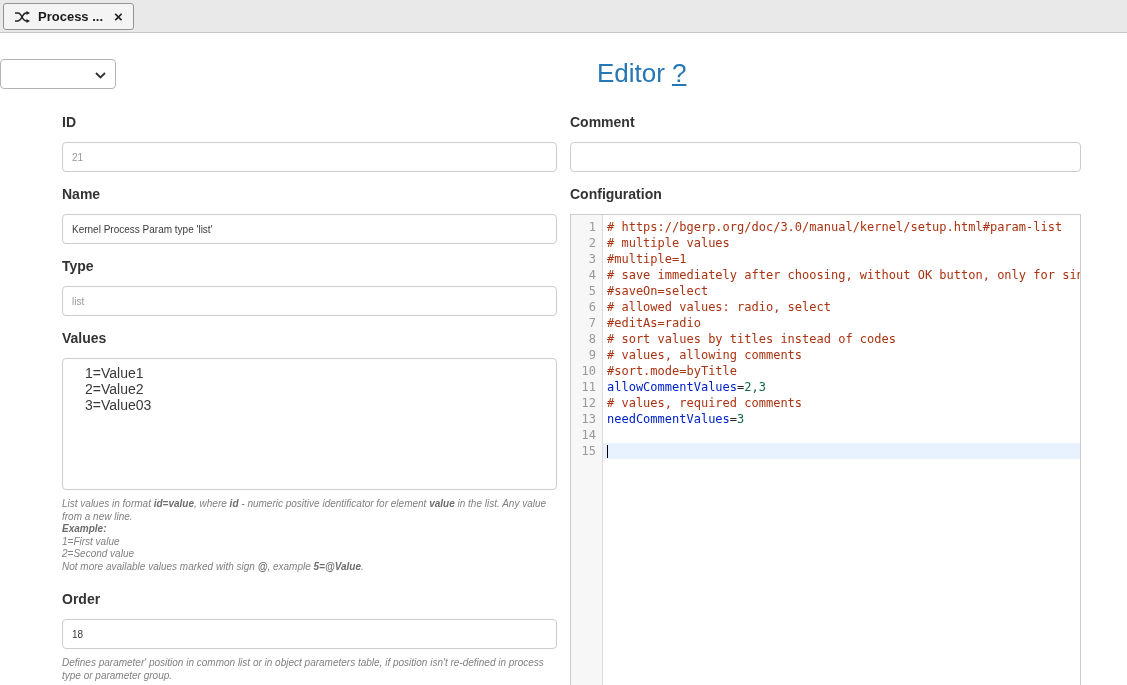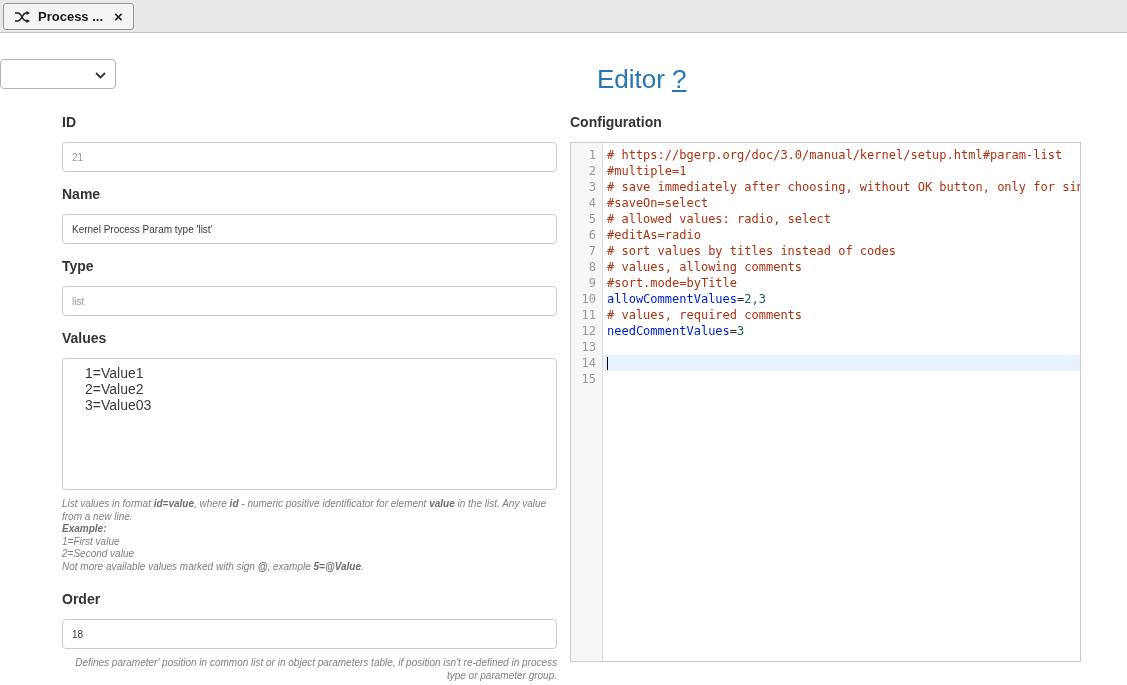--- a/index.html
+++ b/index.html
@@ -20,21 +20,21 @@
   .tab-icon svg { display:block; }
 
   
   .select { position:absolute; left:0; top:59px; width:116px; height:30px;
     border:1px solid #b3b3b3; border-radius:4px; background:#fff;
     display:flex; align-items:center; justify-content:space-between;
     padding:0 9px; cursor:pointer; }
   .select-value { font-size:13px; color:#333; }
 
   
-  .page-title { position:absolute; left:597px; top:64px; font-size:26px;
+  .page-title { position:absolute; left:597px; top:58px; font-size:26px;
     color:var(--title, #2577b5); }
   .page-title .help { color:var(--title, #2577b5); text-decoration:underline;
     margin-left:7px; cursor:pointer; }
 
   
   .col-left  { position:absolute; left:62px;  top:114px; width:495px; }
   .col-right { position:absolute; left:570px; top:114px; width:511px; }
 
   .field { margin-bottom:14px; }
   .field-label { display:block; font-weight:bold; font-size:14px; line-height:16px;
@@ -43,21 +43,21 @@
     border-radius:4px; padding:0 9px; font-size:10px; color:#3a3a3a;
     font-family:inherit; background:#fff; outline:none; }
   .text-input.muted { color:#999; }
   textarea.area { display:block; width:100%; height:132px; border:1px solid #ccc;
     border-radius:4px; padding:6px 22px; font-size:14px; line-height:16px;
     color:#3a3a3a; font-family:inherit; background:#fff; resize:none; outline:none; }
 
   .help-block { margin-top:8px; margin-bottom:18px; color:#818181;
     font-style:italic; font-size:10px; line-height:12.5px; }
   .help-block b { font-weight:bold; color:#6d6d6d; }
-  .help-block.tight { margin-bottom:0;text-align:right; }
+  .help-block.tight { margin-bottom:0; }
 
   
   .editor { display:flex; border:1px solid #ccc; background:#fff; height:520px;
     overflow:hidden; font-family:"DejaVu Sans Mono", monospace; font-size:12px;
     line-height:16px; }
   .gutter { width:32px; background:#f7f7f7; border-right:1px solid #ddd;
     padding:4px 6px 0 0; text-align:right; color:#999; flex:none; }
   .gut-ln { height:16px; }
   .code-area { flex:1; padding:4px 0 0 4px; overflow:hidden; cursor:text; }
   .code-line { height:16px; white-space:pre; }
@@ -136,20 +136,24 @@
     <input class="text-input" value="18" style="">
     <div class="help-block tight">
         <div class="help-line"><span>Defines parameter' position in common list or in object parameters table, if position isn't re-defined in process type or parameter group.</span></div>
       </div>
   </div>
 
 </div>
 
 <div class="col-right">
 
+  <div class="field">
+    <label class="field-label">Comment</label>
+    <input class="text-input" value="" style="">
+  </div>
 
   <div class="field" style="margin-bottom:0;">
     <label class="field-label">Configuration</label>
     <div class="editor">
       <div class="gutter">
           <div class="gut-ln">1</div>
           <div class="gut-ln">2</div>
           <div class="gut-ln">3</div>
           <div class="gut-ln">4</div>
           <div class="gut-ln">5</div>
@@ -159,20 +163,21 @@
           <div class="gut-ln">9</div>
           <div class="gut-ln">10</div>
           <div class="gut-ln">11</div>
           <div class="gut-ln">12</div>
           <div class="gut-ln">13</div>
           <div class="gut-ln">14</div>
           <div class="gut-ln">15</div>
         </div>
       <div class="code-area">
           <div class="code-line"><span class="tok-comment"># https://bgerp.org/doc/3.0/manual/kernel/setup.html#param-list</span></div>
+          <div class="code-line"><span class="tok-comment"># multiple values</span></div>
           <div class="code-line"><span class="tok-comment">#multiple=1</span></div>
           <div class="code-line"><span class="tok-comment"># save immediately after choosing, without OK button, only for sing</span></div>
           <div class="code-line"><span class="tok-comment">#saveOn=select</span></div>
           <div class="code-line"><span class="tok-comment"># allowed values: radio, select</span></div>
           <div class="code-line"><span class="tok-comment">#editAs=radio</span></div>
           <div class="code-line"><span class="tok-comment"># sort values by titles instead of codes</span></div>
           <div class="code-line"><span class="tok-comment"># values, allowing comments</span></div>
           <div class="code-line"><span class="tok-comment">#sort.mode=byTitle</span></div>
           <div class="code-line"><span class="tok-key">allowCommentValues</span><span class="tok-plain">=</span><span class="tok-value">2,3</span></div>
           <div class="code-line"><span class="tok-comment"># values, required comments</span></div>

